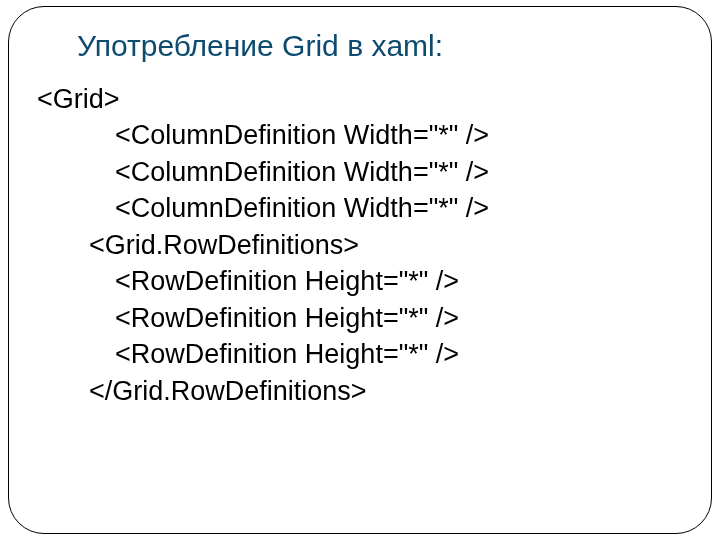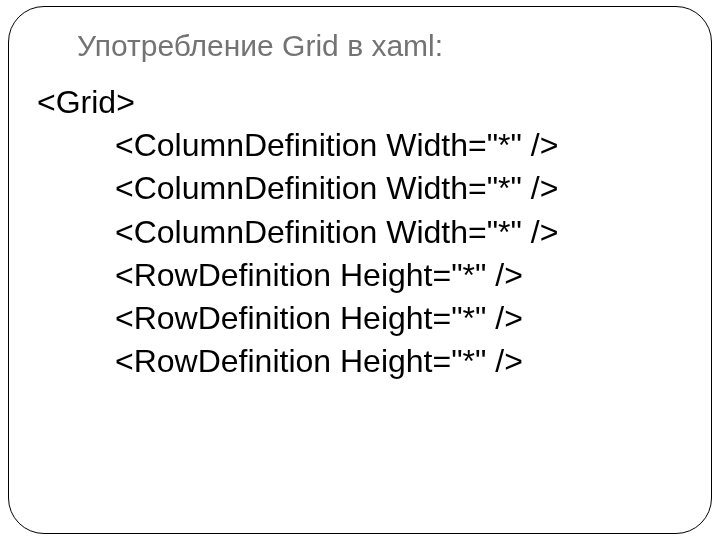--- a/index.html
+++ b/index.html
@@ -19,28 +19,28 @@
       top: 6px;
       left: 8px;
       right: 8px;
       bottom: 6px;
       border: 1.5px solid #000000;
       border-radius: 36px;
       padding: 20px 28px 20px 28px;
     }
     .title {
       font-size: 30px;
-      color: #737373;
+      color: #0c4a6e;
       font-weight: 400;
       margin-left: 40px;
       margin-top: 2px;
       margin-bottom: 18px;
     }
     .code-block {
-      font-size: 32px;
+      font-size: 27px;
       color: #000000;
       line-height: 1.35;
       font-family: Arial, sans-serif;
     }
     .code-line {
       white-space: pre;
     }
     .indent-1 {
       padding-left: 52px;
     }
@@ -51,17 +51,19 @@
 </head>
 <body>
 
 <div class="slide-frame">
   <div class="title">Употребление Grid в xaml:</div>
   <div class="code-block">
     <div class="code-line">&lt;Grid&gt;</div>
     <div class="code-line indent-2">&lt;ColumnDefinition Width="*" /&gt;</div>
     <div class="code-line indent-2">&lt;ColumnDefinition Width="*" /&gt;</div>
     <div class="code-line indent-2">&lt;ColumnDefinition Width="*" /&gt;</div>
+    <div class="code-line indent-1">&lt;Grid.RowDefinitions&gt;</div>
     <div class="code-line indent-2">&lt;RowDefinition Height="*" /&gt;</div>
     <div class="code-line indent-2">&lt;RowDefinition Height="*" /&gt;</div>
     <div class="code-line indent-2">&lt;RowDefinition Height="*" /&gt;</div>
+    <div class="code-line indent-1">&lt;/Grid.RowDefinitions&gt;</div>
   </div>
 </div>
 
 </body></html>

